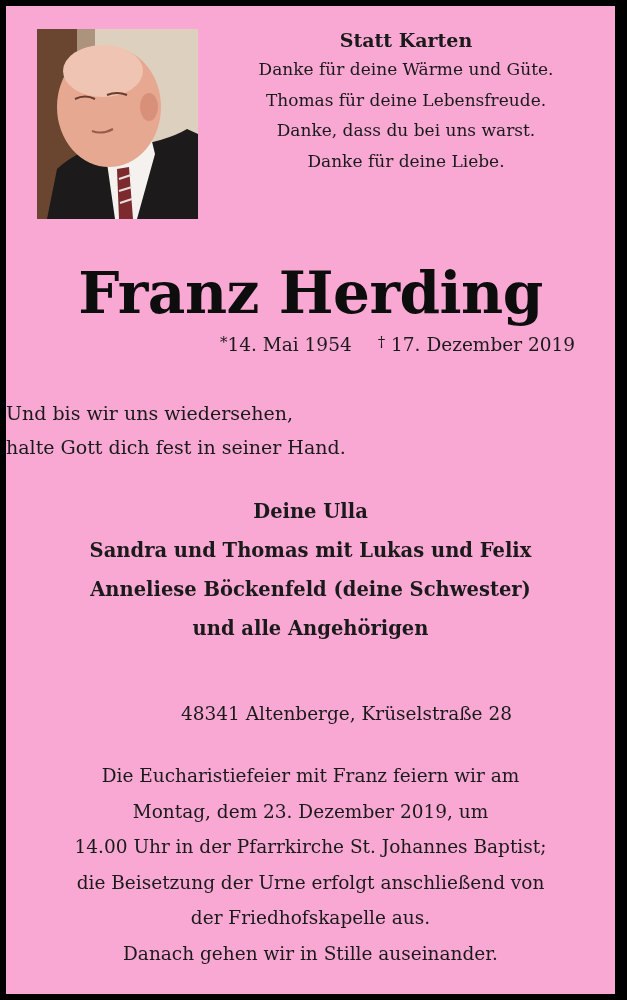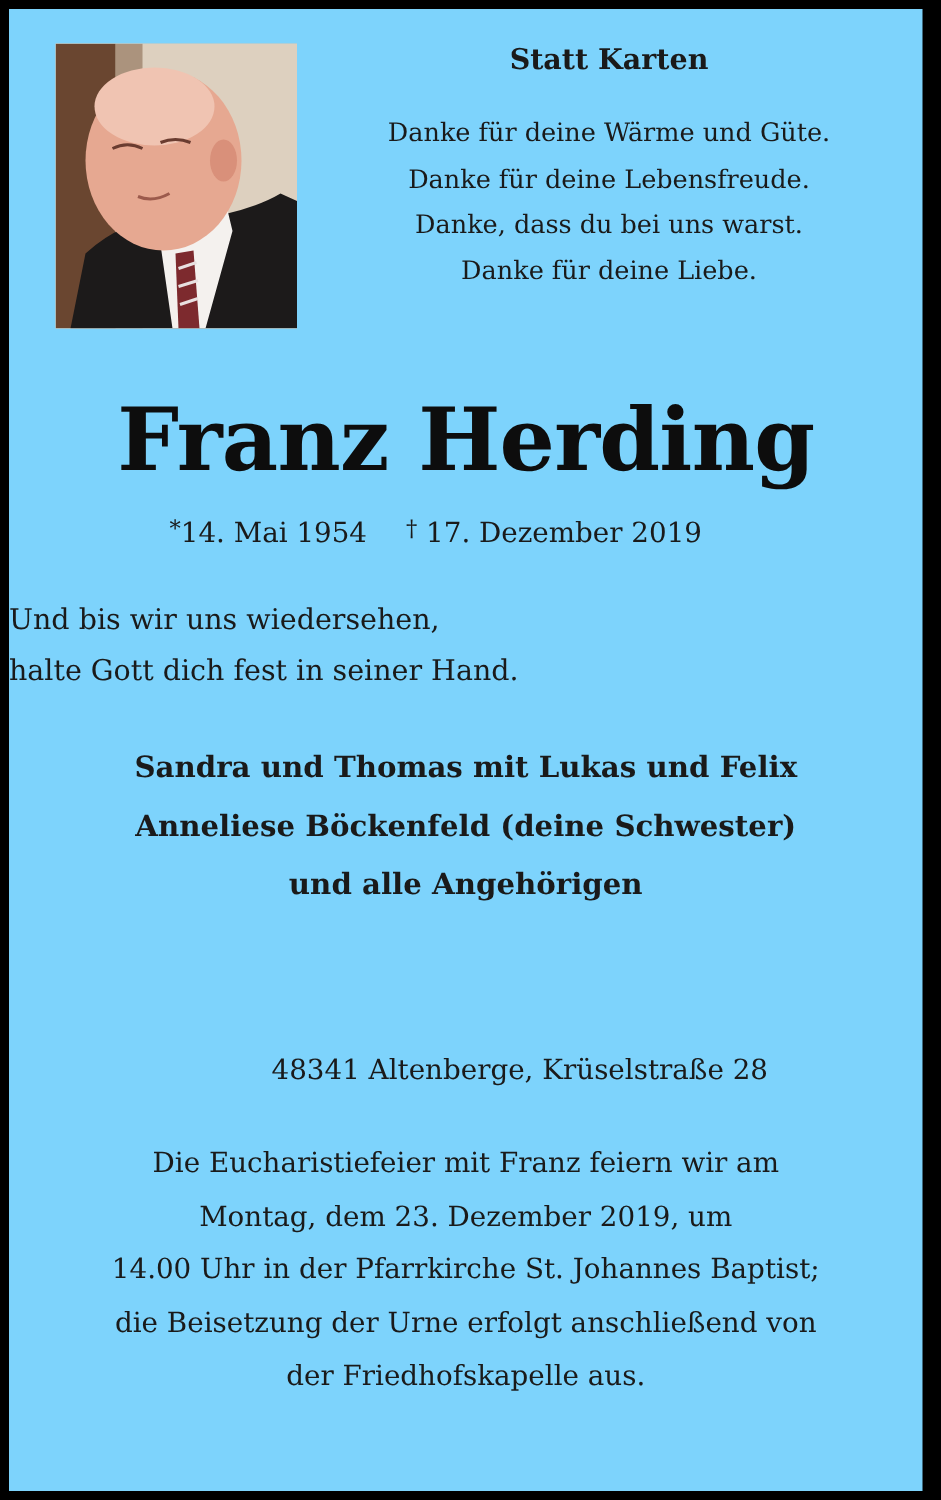--- a/index.html
+++ b/index.html
@@ -1,46 +1,46 @@
 <!DOCTYPE html>
 <html><head>
   <meta charset="utf-8">
   <style>
     html, body { margin: 0; padding: 0; background: #000; }
     body { width: 627px; height: 1000px; overflow: hidden; }
     .card {
       position: absolute; left: 6px; top: 6px;
       width: 609px; height: 988px;
-      background: #7dd3fc;
+      background: #f9a8d4;
       font-family: "DejaVu Serif", "Liberation Serif", serif;
       color: #1a1a1a;
     }
     .photo {
       position: absolute; left: 31px; top: 23px;
       width: 161px; height: 190px;
       overflow: hidden; background: #d9c9b5;
     }
     .photo svg { display: block; }
     .header-block {
       position: absolute; left: 210px; top: 20px; width: 380px;
       text-align: center;
     }
     .statt {
       font-weight: bold; font-size: 19px; margin: 0; line-height: 28px;
     }
-    .thanks { margin-top: 20px; font-size: 17px; line-height: 30.5px; }
+    .thanks { margin-top: 0; font-size: 17px; line-height: 30.5px; }
     .thanks div { white-space: nowrap; }
     .name {
       position: absolute; left: 0; width: 609px; top: 238px;
       text-align: center; font-weight: bold; font-size: 58px;
       line-height: 70px; color: #0d0d0d; letter-spacing: -0.5px; margin-top: 14px;
     }
     .dates {
-      position: absolute; left: 0; width: 569px; top: 332px;
-      text-align: center; font-size: 18.5px; line-height: 28px;
+      position: absolute; left: 0; width: 569px; top: 322px;
+      text-align: right; font-size: 18.5px; line-height: 28px;
     }
     .dates .gap { display: inline-block; width: 26px; }
     .dates .sym { font-size: 15px; vertical-align: 4px; }
     .verse {
       position: absolute; left: 0; width: 609px; top: 390px;
       font-size: 19px; line-height: 34px;
     }
     .family {
       position: absolute; left: 0; width: 609px; top: 486px;
       text-align: center; font-weight: bold; font-size: 19.5px; line-height: 39px;
@@ -76,46 +76,48 @@
       <path d="M38 70 Q48 65 58 70" stroke="#6a3c30" stroke-width="2" fill="none"></path>
       <path d="M70 66 Q80 62 90 66" stroke="#6a3c30" stroke-width="2" fill="none"></path>
       <path d="M55 102 Q65 106 76 100" stroke="#9c5a4c" stroke-width="2" fill="none"></path>
     </svg>
   </div>
 
   <div class="header-block">
     <p class="statt">Statt Karten</p>
     <div class="thanks">
       <div>Danke für deine Wärme und Güte.</div>
-      <div>Danke für deine Lebensfreude.</div>
+      <div>Thomas für deine Lebensfreude.</div>
       <div>Danke, dass du bei uns warst.</div>
       <div>Danke für deine Liebe.</div>
     </div>
   </div>
 
   <div class="name">Franz Herding</div>
 
   <div class="dates">
     <span class="sym">*</span><span>14. Mai 1954</span><span class="gap"></span><span class="sym">†</span> <span>17. Dezember 2019</span>
   </div>
 
   <div class="verse">
     <div>Und bis wir uns wiedersehen,</div>
     <div>halte Gott dich fest in seiner Hand.</div>
   </div>
 
   <div class="family">
+    <div>Deine Ulla</div>
     <div>Sandra und Thomas mit Lukas und Felix</div>
     <div>Anneliese Böckenfeld (deine Schwester)</div>
     <div>und alle Angehörigen</div>
   </div>
 
   <div class="address">48341 Altenberge, Krüselstraße 28</div>
 
   <div class="service">
     <div>Die Eucharistiefeier mit Franz feiern wir am</div>
     <div>Montag, dem 23. Dezember 2019, um</div>
     <div>14.00 Uhr in der Pfarrkirche St. Johannes Baptist;</div>
     <div>die Beisetzung der Urne erfolgt anschließend von</div>
     <div>der Friedhofskapelle aus.</div>
+    <div>Danach gehen wir in Stille auseinander.</div>
   </div>
 
 </div>
 
 </body></html>

